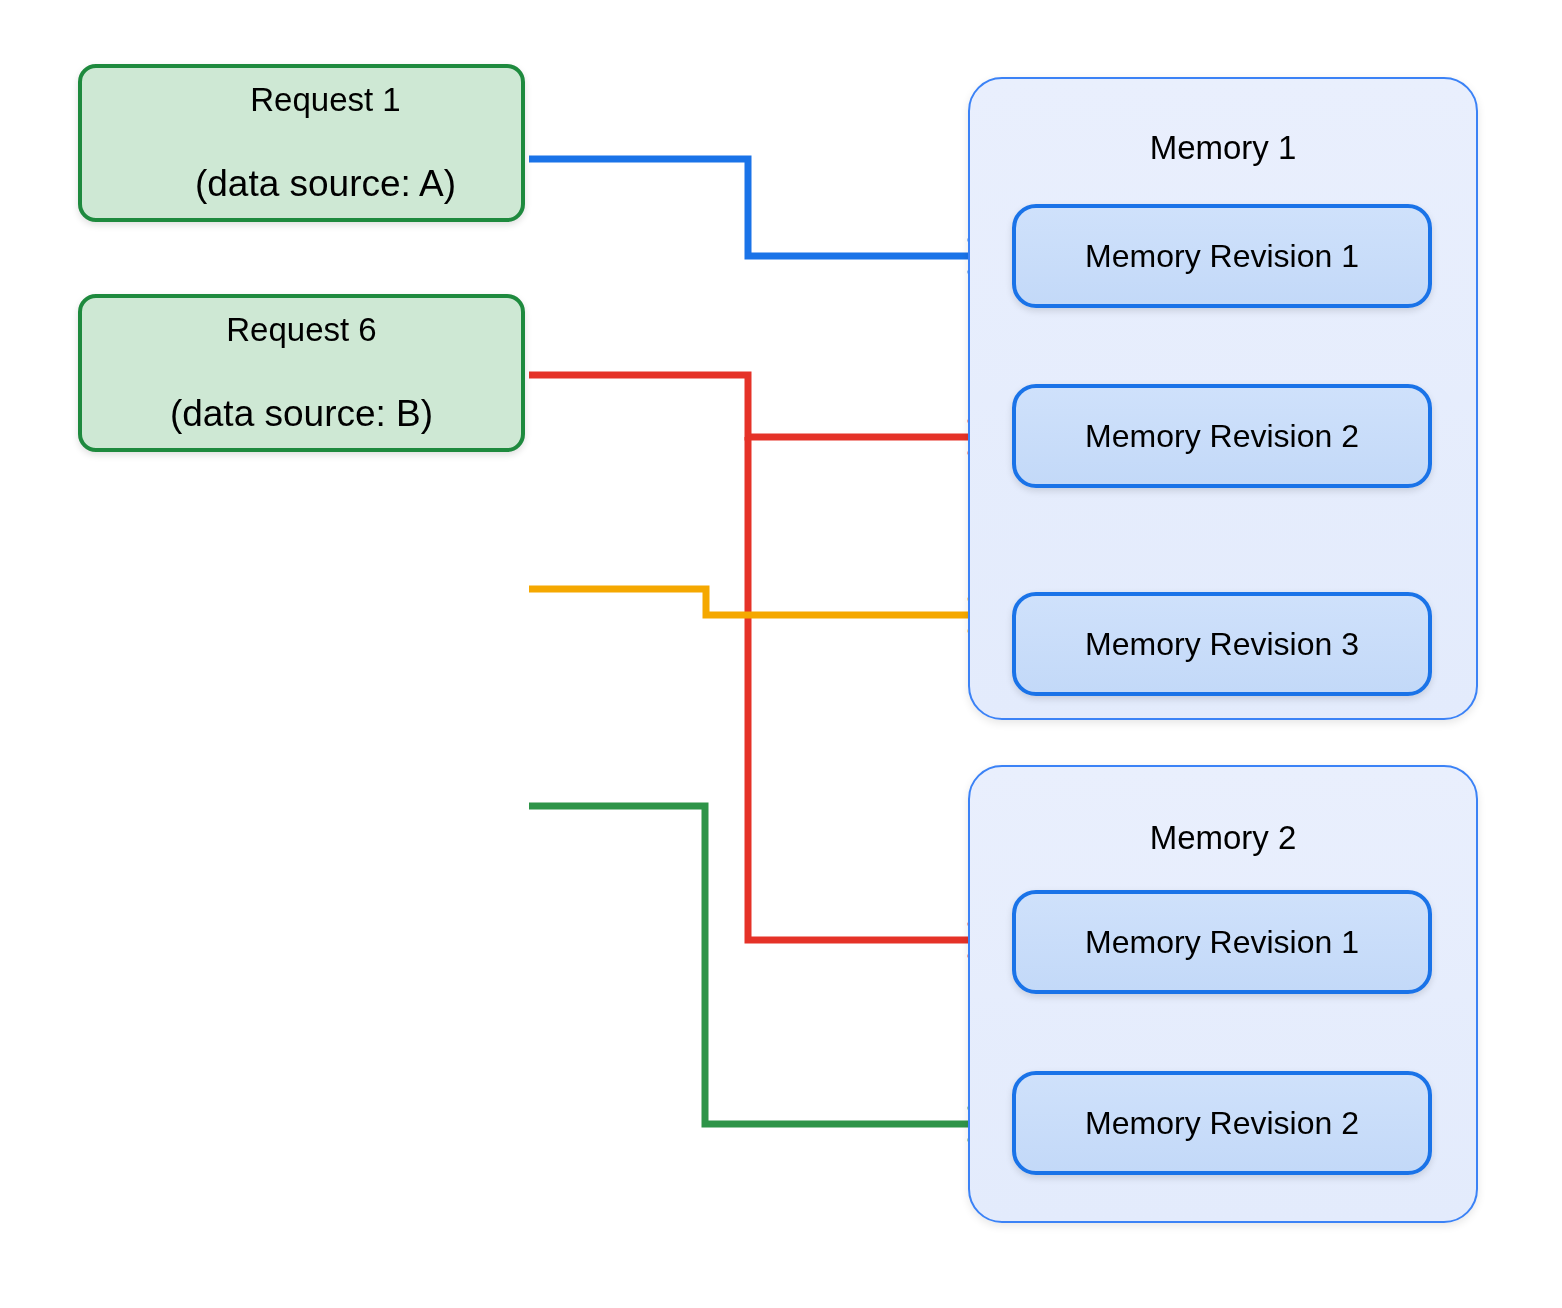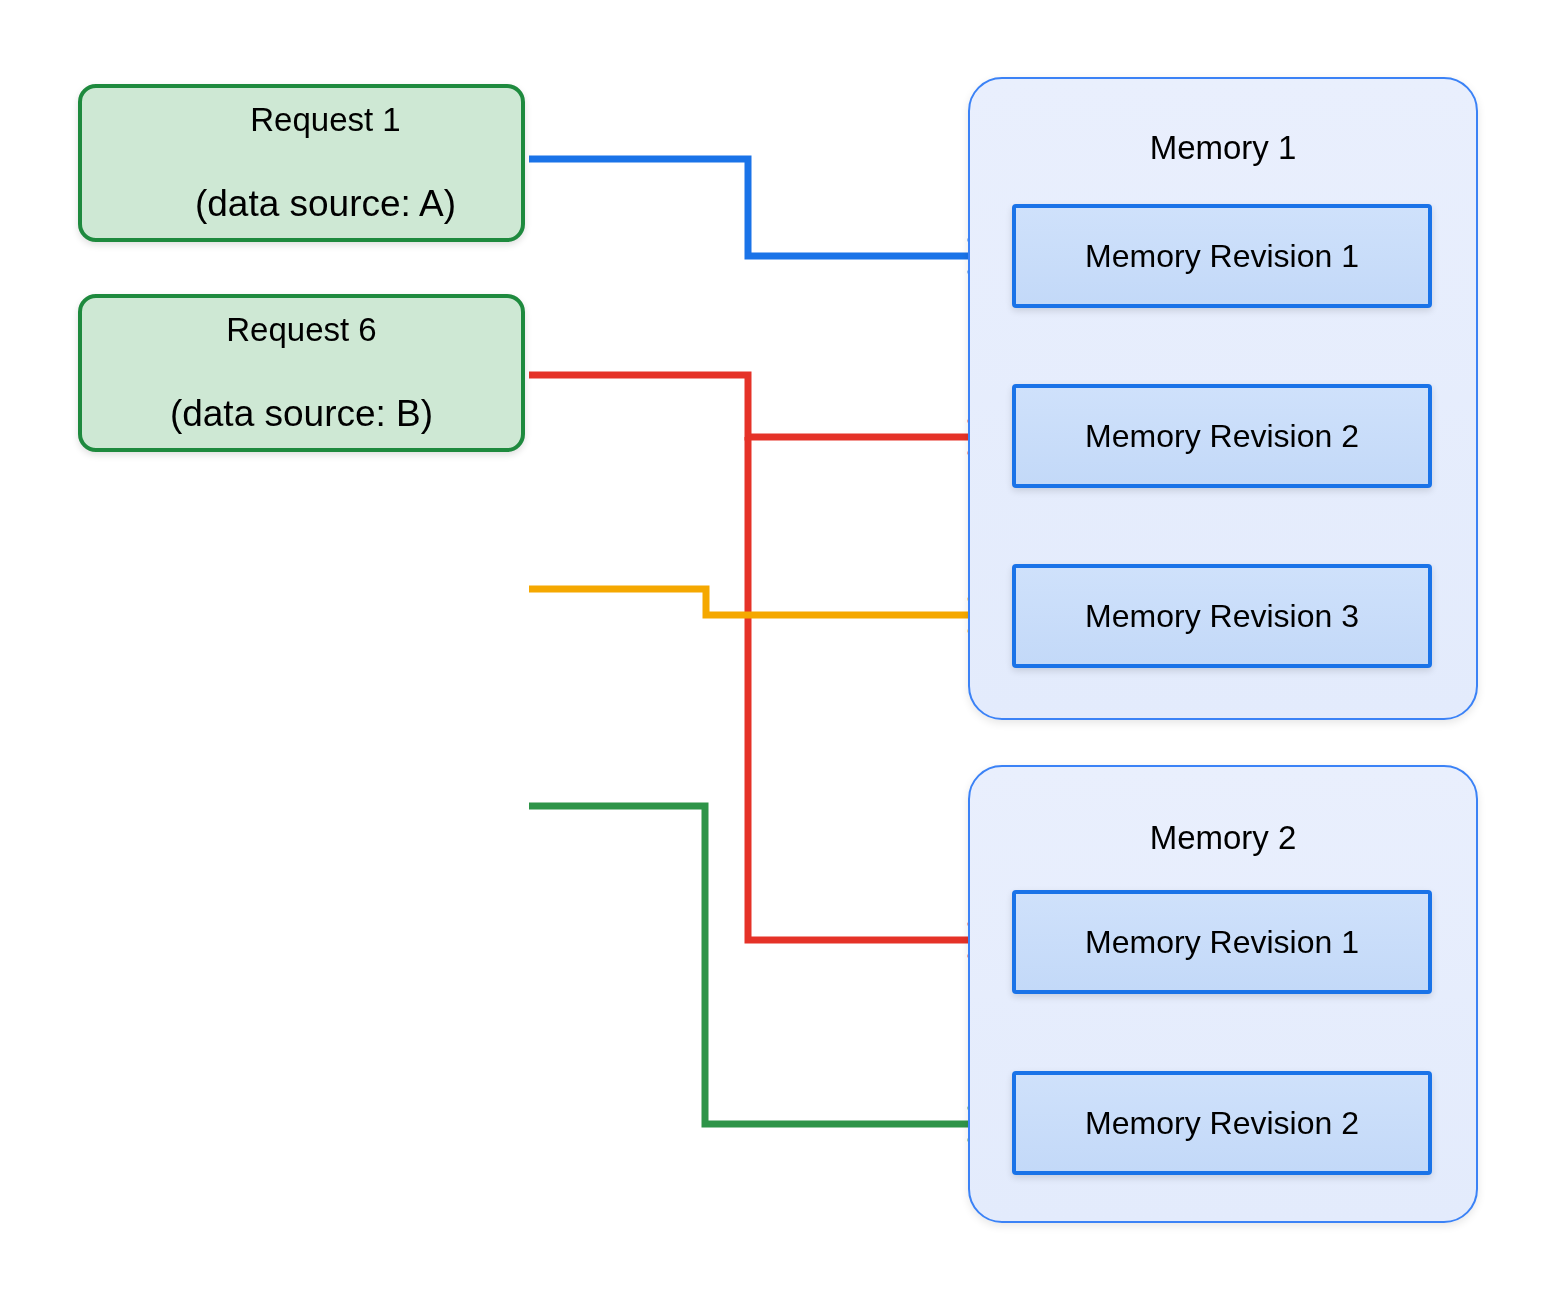--- a/index.html
+++ b/index.html
@@ -74,21 +74,21 @@
 
   
   .revision-box {
     position: absolute;
     left: 1012px;
     width: 420px;
     height: 104px;
     box-sizing: border-box;
     background: linear-gradient(180deg, #cfe1fb 0%, #c3d9f8 100%);
     border: 4px solid #1a73e8;
-    border-radius: 4px;
+    border-radius: 24px;
     display: flex;
     align-items: center;
     justify-content: center;
     box-shadow: 0 3px 7px rgba(0,0,0,0.13);
   }
   .revision-label {
     font-size: 32px;
     color: #000000;
     white-space: nowrap;
   }
@@ -147,21 +147,21 @@
       <path class="gray-arrow-shaft" d="M 1224 500 L 1224 530"></path>
       <path class="gray-arrow-head" d="M 1205 525 L 1243 525 L 1224 554 Z"></path>
     </g>
 
     <g>
       <path class="gray-arrow-shaft" d="M 1224 1007 L 1224 1037"></path>
       <path class="gray-arrow-head" d="M 1205 1032 L 1243 1032 L 1224 1061 Z"></path>
     </g>
   </svg>
 
-  <div class="request-box" style="top:84px;padding-left:48px;">
+  <div class="request-box" style="top:64px;padding-left:48px;">
     <div class="request-title">Request 1</div>
     <div class="request-subtitle">(data source: A)</div>
   </div>
 
   <div class="request-box" style="top:294px;">
     <div class="request-title">Request 6</div>
     <div class="request-subtitle">(data source: B)</div>
   </div>
 
 
@@ -169,21 +169,21 @@
   <div class="memory-container" style="top:77px; height:643px;">
     <div class="memory-title" style="top:50px;">Memory 1</div>
   </div>
 
   <div class="revision-box" style="top:204px;">
     <span class="revision-label">Memory Revision 1</span>
   </div>
   <div class="revision-box" style="top:384px;">
     <span class="revision-label">Memory Revision 2</span>
   </div>
-  <div class="revision-box" style="top:564px;">
+  <div class="revision-box" style="top:592px;">
     <span class="revision-label">Memory Revision 3</span>
   </div>
 
   <div class="memory-container" style="top:765px; height:458px;">
     <div class="memory-title" style="top:52px;">Memory 2</div>
   </div>
 
   <div class="revision-box" style="top:890px;">
     <span class="revision-label">Memory Revision 1</span>
   </div>

